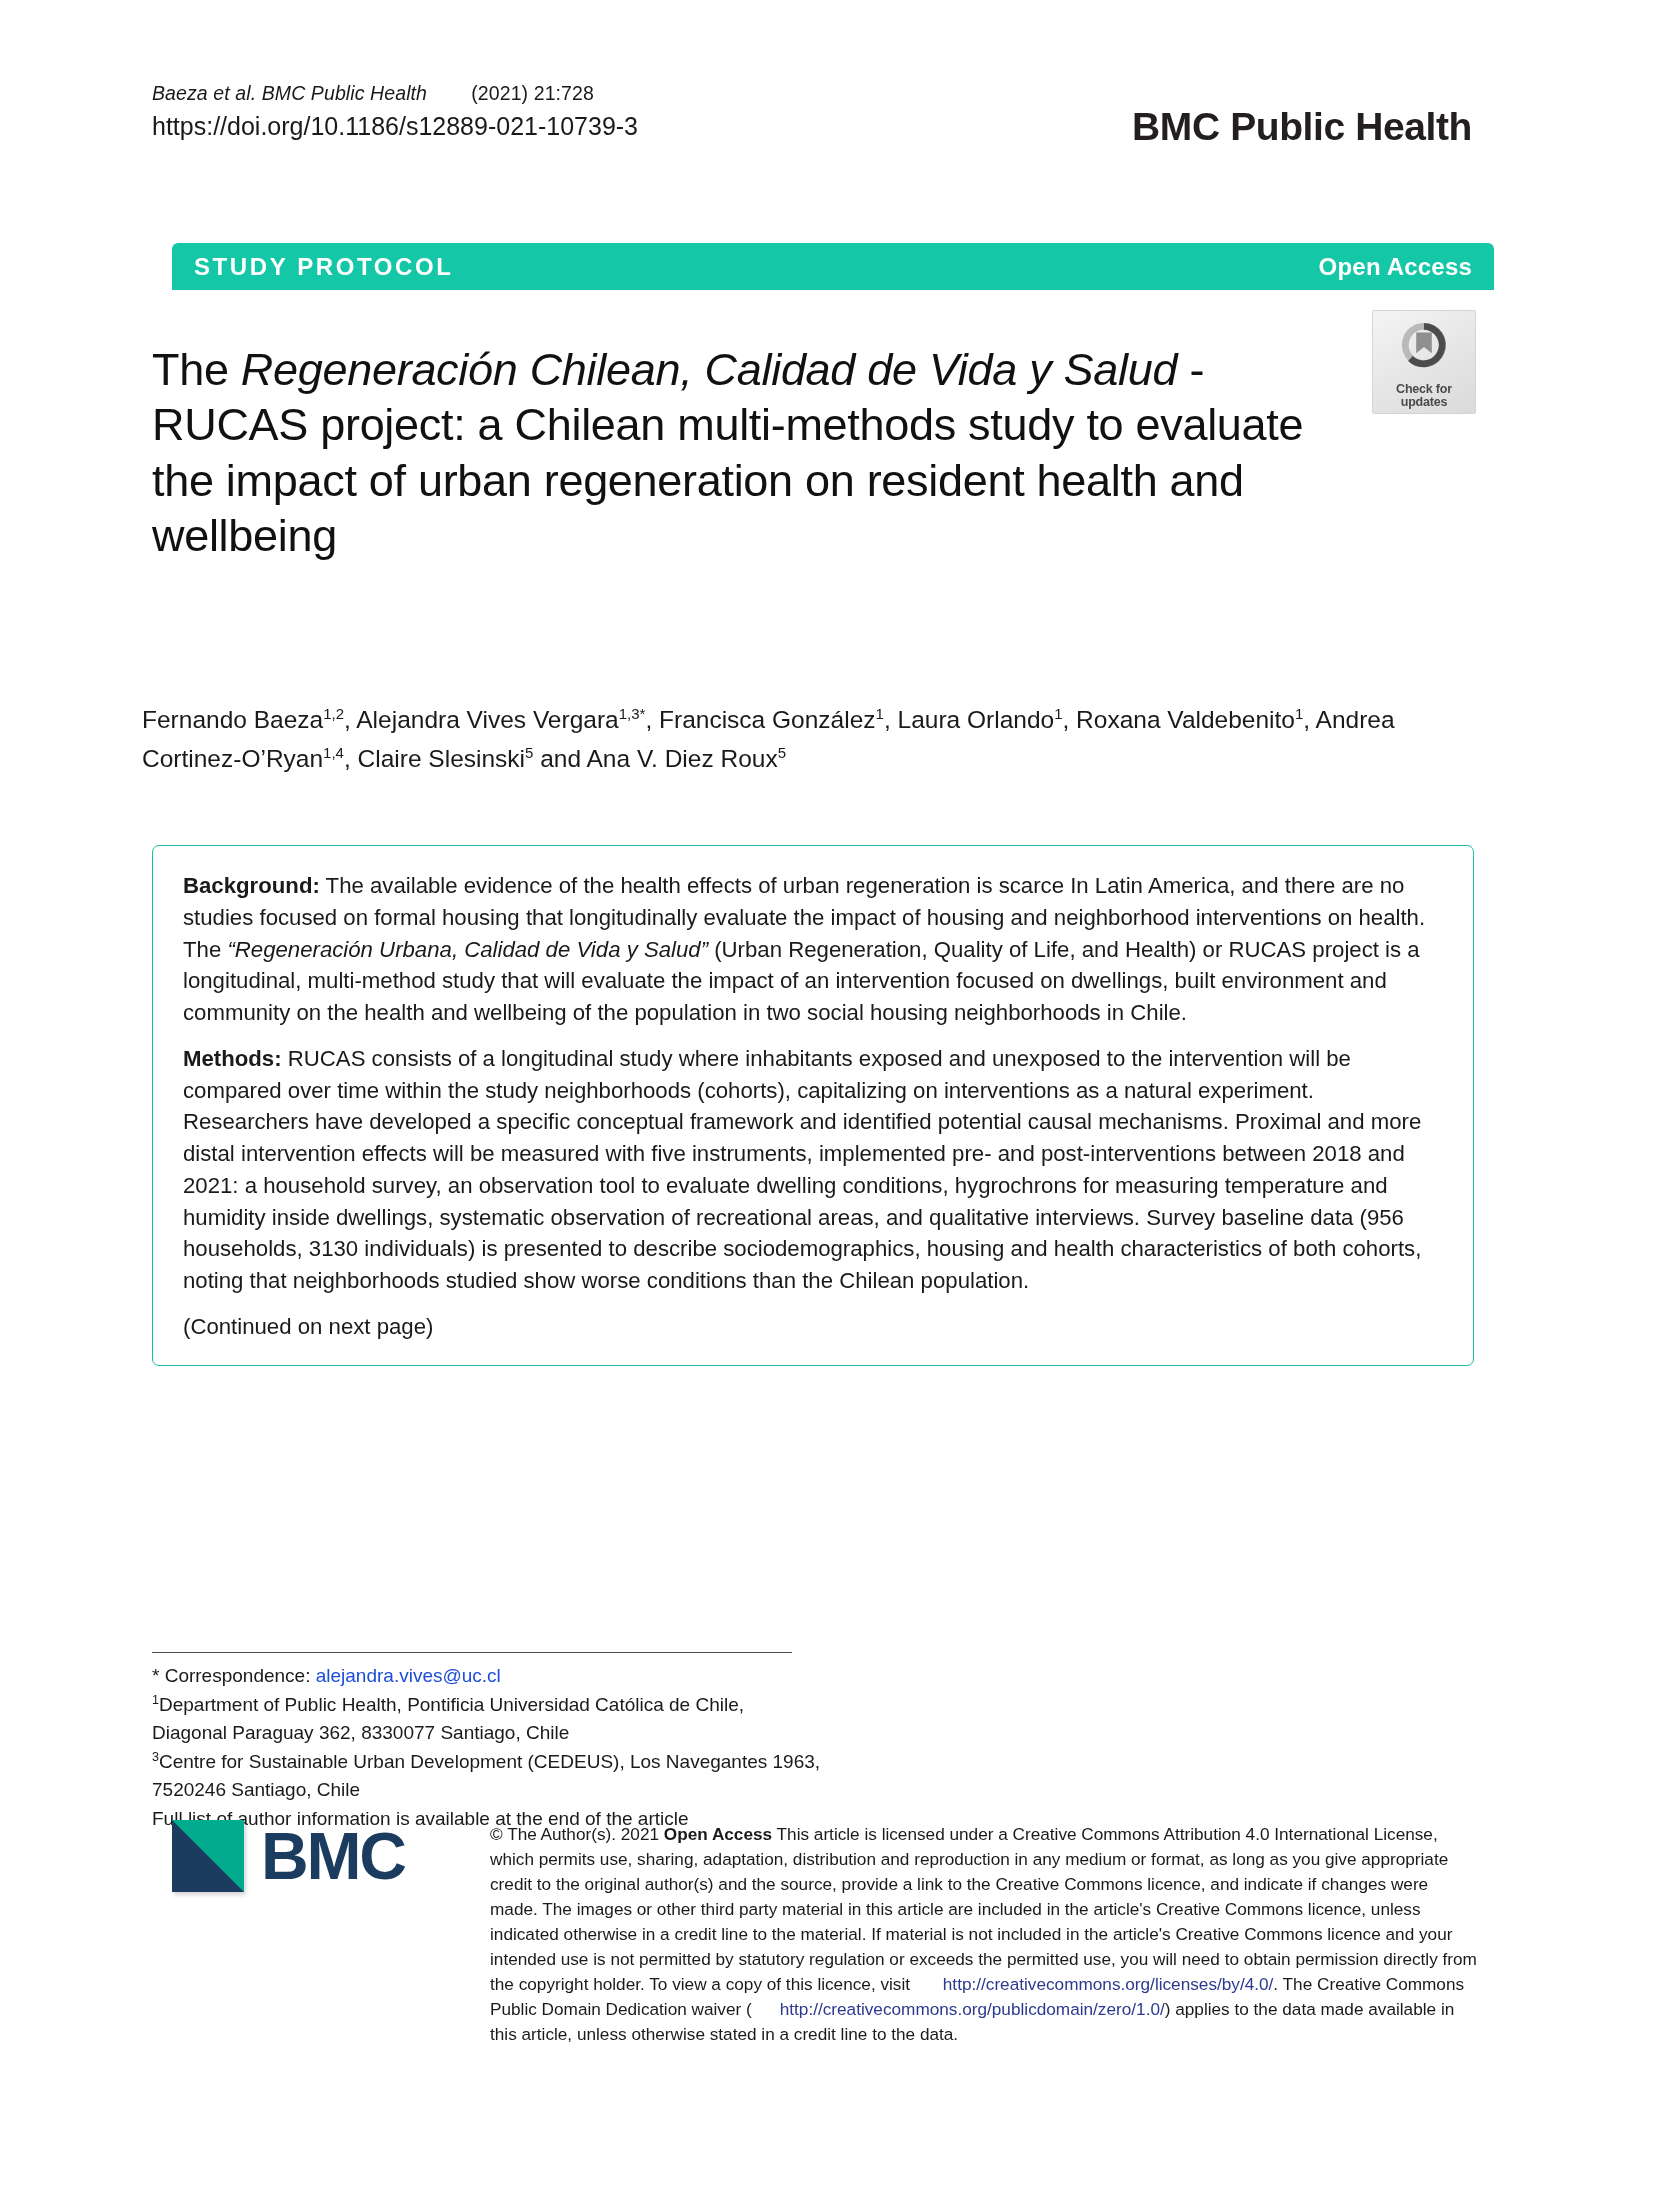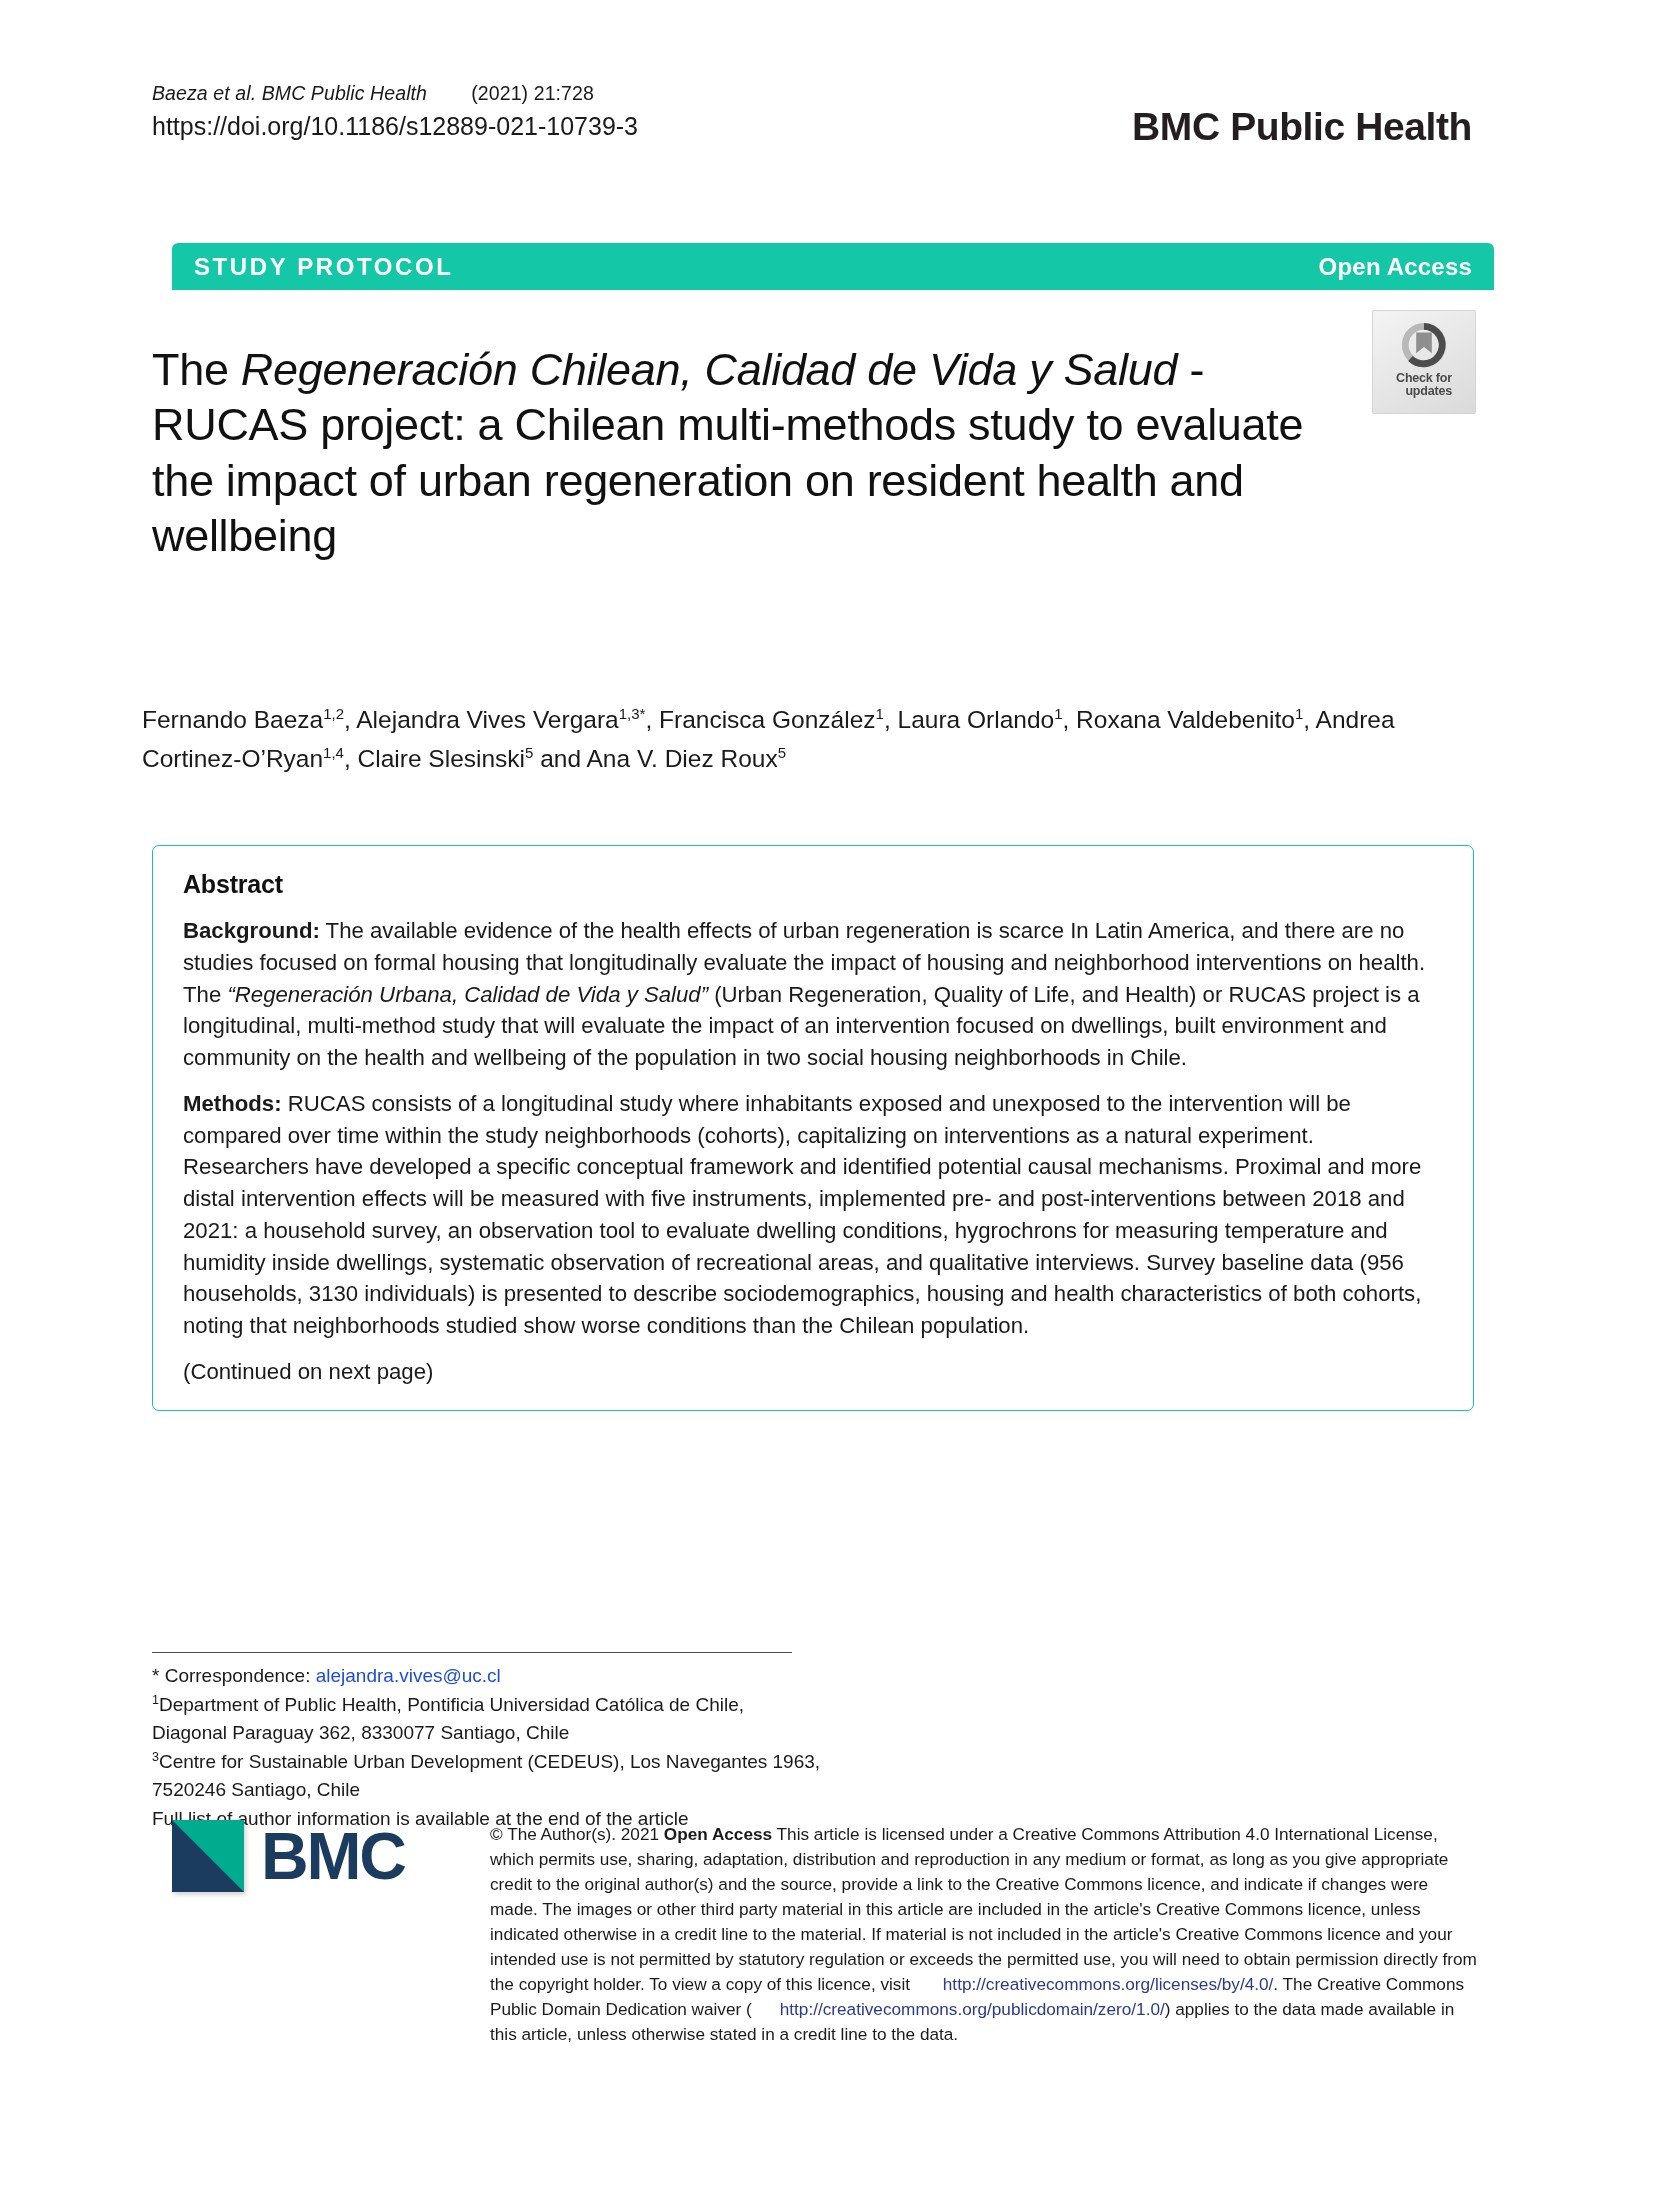--- a/index.html
+++ b/index.html
@@ -113,22 +113,22 @@
     align-items: center;
     justify-content: flex-start;
     padding-top: 8px;
   }
   .crossmark-glyph { width: 52px; height: 52px; display:block; }
   .crossmark-text {
     font-size: 12.5px;
     font-weight: 700;
     color: #4a4a4a;
     line-height: 1.07;
-    text-align: right;
-    margin-top: 1px;
+    text-align: center;
+    margin-top: 12px;
     letter-spacing: -0.2px;
   }
 
   
   .authors {
     position: absolute;
     left: 142px;
     top: 700px;
     width: 1330px;
     font-size: 24.5px;
@@ -257,21 +257,20 @@
       <div>Check for</div>
       <div>updates</div>
     </div>
   </div>
 
   <div class="authors">
     <span>Fernando Baeza<sup>1,2</sup>, </span><span>Alejandra Vives Vergara<sup>1,3*</sup>, </span><span>Francisca González<sup>1</sup>, </span><span>Laura Orlando<sup>1</sup>, </span><span>Roxana Valdebenito<sup>1</sup>, </span><span>Andrea Cortinez-O’Ryan<sup>1,4</sup>, </span><span>Claire Slesinski<sup>5</sup> and </span><span>Ana V. Diez Roux<sup>5</sup></span>
   </div>
 
   <section class="abstract">
-    <h2>Abstract</h2>
     <p><b>Background:</b><span> The available evidence of the health effects of urban regeneration is scarce In Latin America, and there are no studies focused on formal housing that longitudinally evaluate the impact of housing and neighborhood interventions on health. The </span><i>“Regeneración Urbana, Calidad de Vida y Salud”</i><span> (Urban Regeneration, Quality of Life, and Health) or RUCAS project is a longitudinal, multi-method study that will evaluate the impact of an intervention focused on dwellings, built environment and community on the health and wellbeing of the population in two social housing neighborhoods in Chile.</span></p>
     <p><b>Methods:</b><span> RUCAS consists of a longitudinal study where inhabitants exposed and unexposed to the intervention will be compared over time within the study neighborhoods (cohorts), capitalizing on interventions as a natural experiment. Researchers have developed a specific conceptual framework and identified potential causal mechanisms. Proximal and more distal intervention effects will be measured with five instruments, implemented pre- and post-interventions between 2018 and 2021: a household survey, an observation tool to evaluate dwelling conditions, hygrochrons for measuring temperature and humidity inside dwellings, systematic observation of recreational areas, and qualitative interviews. Survey baseline data (956 households, 3130 individuals) is presented to describe sociodemographics, housing and health characteristics of both cohorts, noting that neighborhoods studied show worse conditions than the Chilean population.</span></p>
     <p class="continued">(Continued on next page)</p>
   </section>
 
   <div class="foot-rule"></div>
 
   <div class="correspondence">
     <div><span>* Correspondence: </span><span class="mail">alejandra.vives@uc.cl</span></div>
     <div><sup>1</sup><span>Department of Public Health, Pontificia Universidad Católica de Chile,</span></div>

